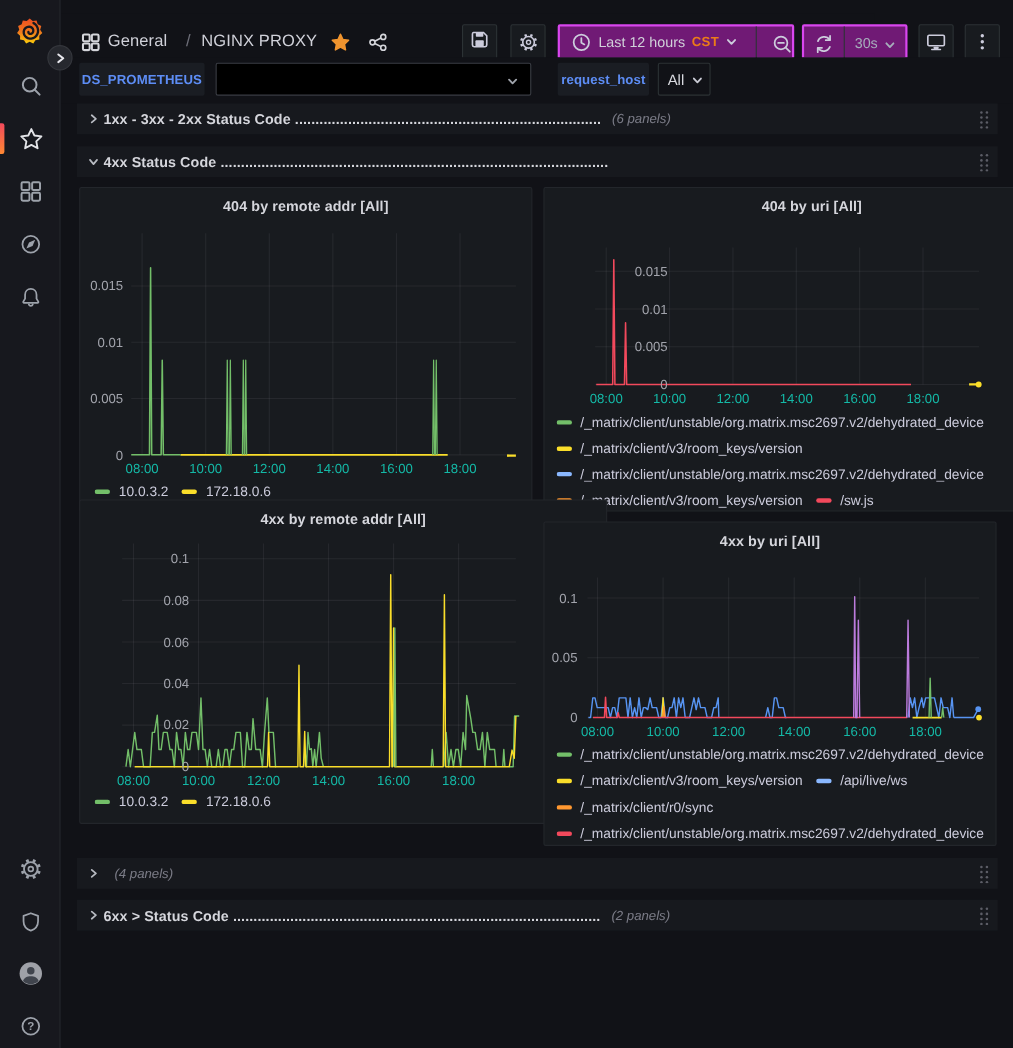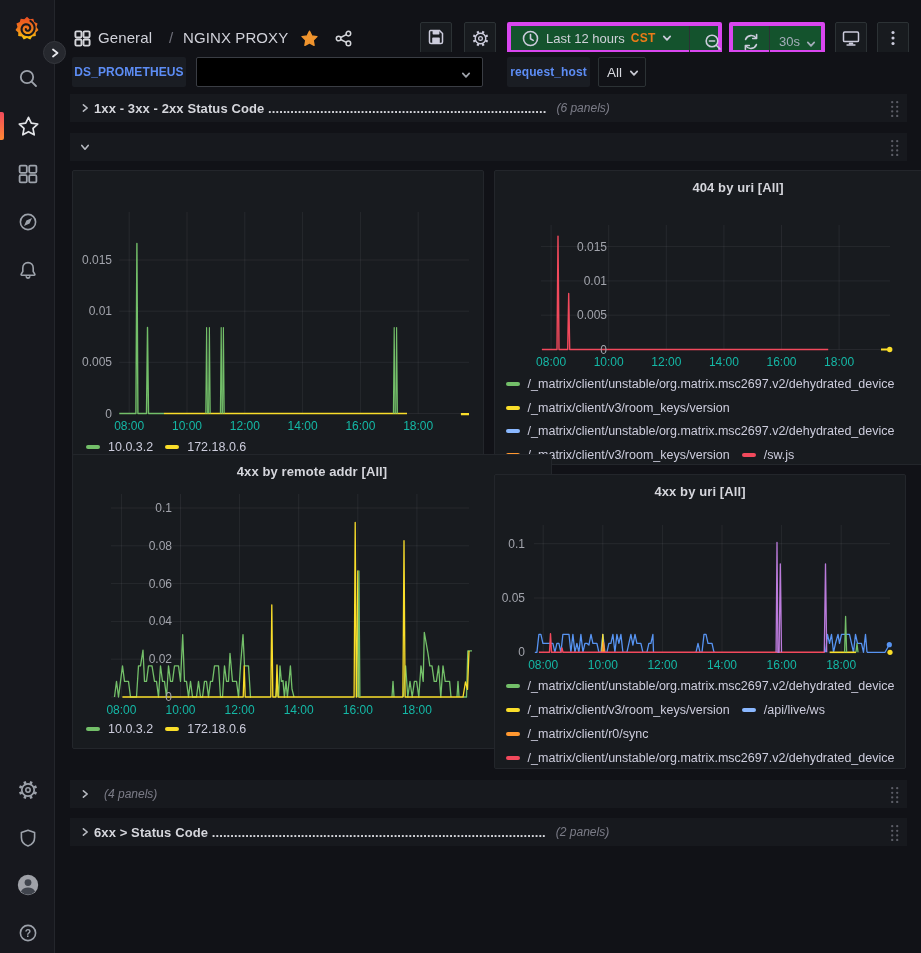--- a/index.html
+++ b/index.html
@@ -5,21 +5,21 @@
 html,body { width:921px; height:953px; background:#111217; font-family:"Liberation Sans",sans-serif; overflow:hidden; position:relative; }
 #sidebar { position:absolute; left:0; top:0; width:55px; height:953px; background:#17181e; border-right:1px solid #24262c; z-index:5; }
 .sic { position:absolute; left:17px; width:22px; display:flex; justify-content:center; }
 .active-bar { position:absolute; left:-17px; top:-4px; width:4px; height:28px; background:linear-gradient(180deg,#f2495c,#ff8833); border-radius:0 2px 2px 0; }
 #expander { position:absolute; left:43px; top:41px; width:23px; height:23px; background:#26282e; border:1px solid #35373d; border-radius:50%; z-index:10; display:flex;align-items:center;justify-content:center; padding-left:1px; }
 #header { position:absolute; left:0; top:12px; width:795px; height:52px; background:#111217; }
 #header > div { position:absolute; }
 .crumb { top:17px; font-size:15px; color:#d0d1d9; letter-spacing:0.1px; }
 .crumbsep { top:17px; font-size:15px; color:rgba(204,204,220,0.5); }
 .tbtn { top:10px; height:32px; background:#181b1f; border:1px solid #2c3235; border-radius:2px; display:flex; align-items:center; justify-content:center; }
-.tgroup { top:10px; height:32px; background:#14532d; border:4px solid #d946ef; border-radius:2px; display:flex; align-items:center; }
+.tgroup { top:10px; height:32px; background:#701a75; border:2px solid #d946ef; border-radius:2px; display:flex; align-items:center; }
 .tptext { font-size:13px; color:#d0d1d9; }
 .cst { font-size:12px; font-weight:700; color:#eb7b18; margin-left:6px; letter-spacing:0.3px; }
 .vsep { position:absolute; top:0; width:1px; height:30px; background:#2c3235; }
 #subnav { position:absolute; left:0; top:52px; width:921px; height:42px; background:#111217; }
 #subnav > div { position:absolute; top:5px; height:30px; }
 .vlabel { background:#1a1d23; border-radius:2px; color:#5d8df5; font-size:12px; font-weight:600; display:flex; align-items:center; justify-content:center; letter-spacing:0.1px; }
 .vselect { background:#000; border:1px solid #3a3d44; border-radius:2px; }
 .vall { background:#111217; border:1px solid #2c3235; border-radius:2px; color:#d8d9df; font-size:13.5px; display:flex; align-items:center; padding-left:8px; }
 .rowh { position:absolute; left:70px; width:837px; height:28px; background:#17191e; display:flex; align-items:center; }
 .rchev { width:10px; height:10px; margin-left:10px; margin-right:4px; display:flex; }
@@ -168,20 +168,21 @@
           <circle cx="2.2" cy="16.0" r="1.15" fill="rgba(204,204,220,0.45)"></circle>
           <circle cx="7.2" cy="16.0" r="1.15" fill="rgba(204,204,220,0.45)"></circle>
         </svg></span>
     </div>
     <div class="rowh" style="top:133px;">
       <span class="rchev">
         <svg width="10" height="10" viewBox="0 0 10 10" style="">
           <path d="M1.8 3.4 L5 7.2 L8.2 3.4" fill="none" stroke="#b7bac1" stroke-width="1.6" stroke-linecap="round" stroke-linejoin="round"></path>
         </svg>
       </span>
+      <span class="rtitle">4xx Status Code ...............................................................................................</span>
       <span class="rdrag"><svg width="10" height="17" viewBox="0 0 10 17" style="">
           <circle cx="2.2" cy="2.2" r="1.15" fill="rgba(204,204,220,0.45)"></circle>
           <circle cx="7.2" cy="2.2" r="1.15" fill="rgba(204,204,220,0.45)"></circle>
           <circle cx="2.2" cy="6.8" r="1.15" fill="rgba(204,204,220,0.45)"></circle>
           <circle cx="7.2" cy="6.8" r="1.15" fill="rgba(204,204,220,0.45)"></circle>
           <circle cx="2.2" cy="11.399999999999999" r="1.15" fill="rgba(204,204,220,0.45)"></circle>
           <circle cx="7.2" cy="11.399999999999999" r="1.15" fill="rgba(204,204,220,0.45)"></circle>
           <circle cx="2.2" cy="16.0" r="1.15" fill="rgba(204,204,220,0.45)"></circle>
           <circle cx="7.2" cy="16.0" r="1.15" fill="rgba(204,204,220,0.45)"></circle>
         </svg></span>
@@ -217,20 +218,21 @@
           <circle cx="7.2" cy="2.2" r="1.15" fill="rgba(204,204,220,0.45)"></circle>
           <circle cx="2.2" cy="6.8" r="1.15" fill="rgba(204,204,220,0.45)"></circle>
           <circle cx="7.2" cy="6.8" r="1.15" fill="rgba(204,204,220,0.45)"></circle>
           <circle cx="2.2" cy="11.399999999999999" r="1.15" fill="rgba(204,204,220,0.45)"></circle>
           <circle cx="7.2" cy="11.399999999999999" r="1.15" fill="rgba(204,204,220,0.45)"></circle>
           <circle cx="2.2" cy="16.0" r="1.15" fill="rgba(204,204,220,0.45)"></circle>
           <circle cx="7.2" cy="16.0" r="1.15" fill="rgba(204,204,220,0.45)"></circle>
         </svg></span>
     </div>
 <div class="panel" style="left:72px;top:170px;width:412px;height:295px">
+      <div class="ptitle">404 by remote addr [All]</div>
       <svg width="412" height="295" viewBox="0 0 412 295" style="position:absolute;left:0;top:0">
         <line x1="46.3" y1="242.5" x2="396" y2="242.5" stroke="rgba(204,204,220,0.08)" stroke-width="1"></line>
         <line x1="46.3" y1="191.3" x2="396" y2="191.3" stroke="rgba(204,204,220,0.08)" stroke-width="1"></line>
         <line x1="46.3" y1="140.2" x2="396" y2="140.2" stroke="rgba(204,204,220,0.08)" stroke-width="1"></line>
         <line x1="46.3" y1="89.0" x2="396" y2="89.0" stroke="rgba(204,204,220,0.08)" stroke-width="1"></line>
         <line x1="56.2" y1="41" x2="56.2" y2="242.5" stroke="rgba(204,204,220,0.08)" stroke-width="1"></line>
         <line x1="114.0" y1="41" x2="114.0" y2="242.5" stroke="rgba(204,204,220,0.08)" stroke-width="1"></line>
         <line x1="171.8" y1="41" x2="171.8" y2="242.5" stroke="rgba(204,204,220,0.08)" stroke-width="1"></line>
         <line x1="229.6" y1="41" x2="229.6" y2="242.5" stroke="rgba(204,204,220,0.08)" stroke-width="1"></line>
         <line x1="287.4" y1="41" x2="287.4" y2="242.5" stroke="rgba(204,204,220,0.08)" stroke-width="1"></line>

